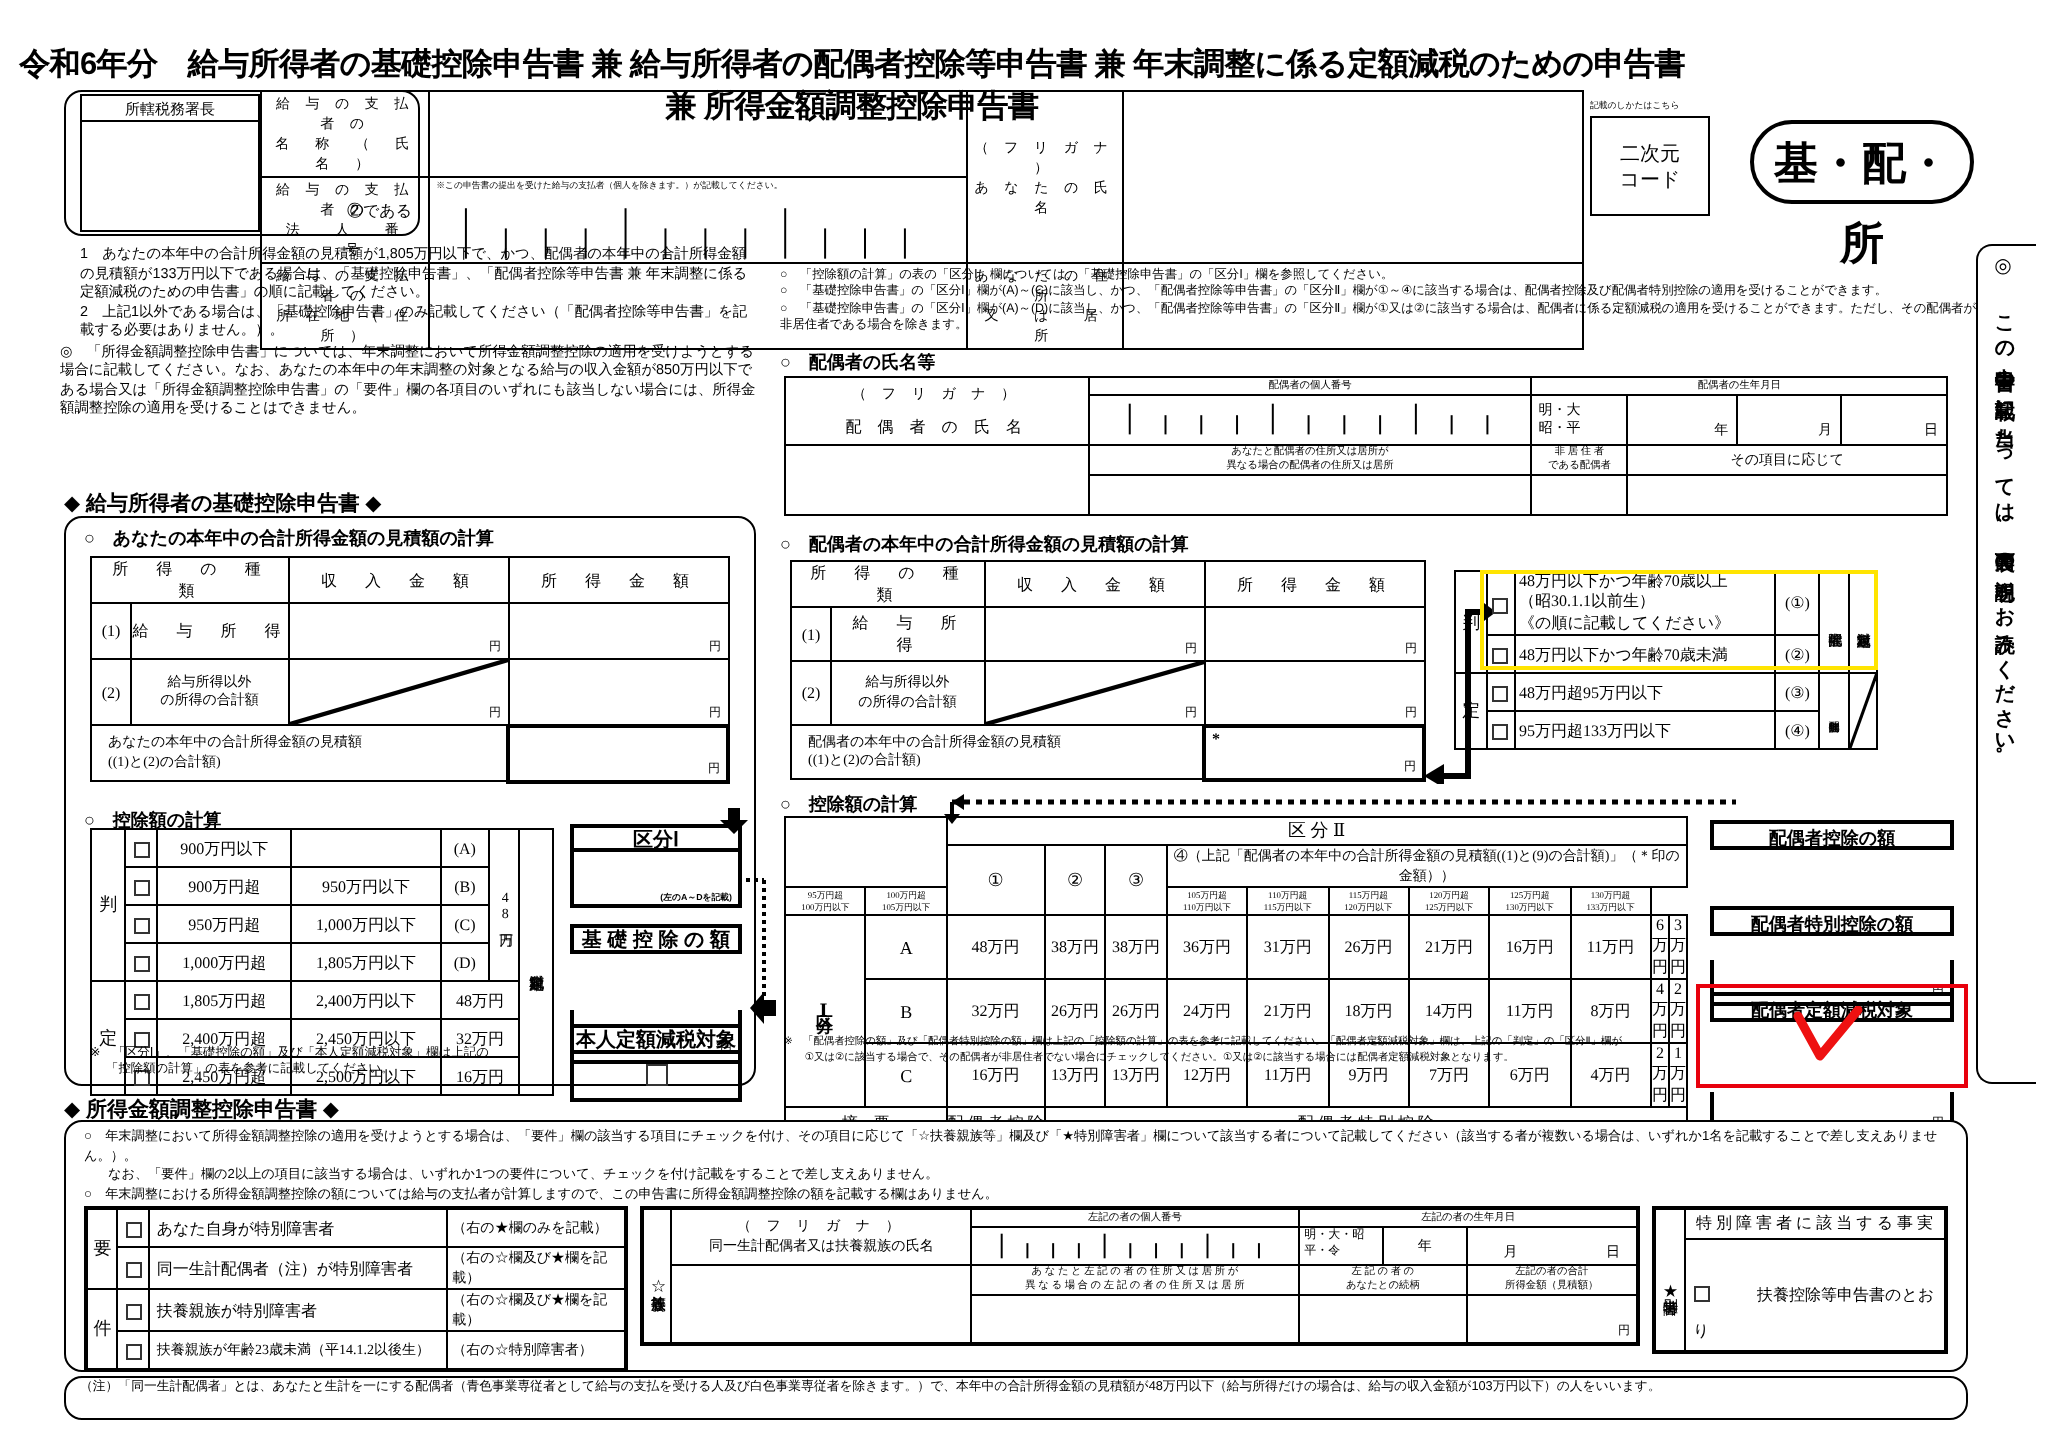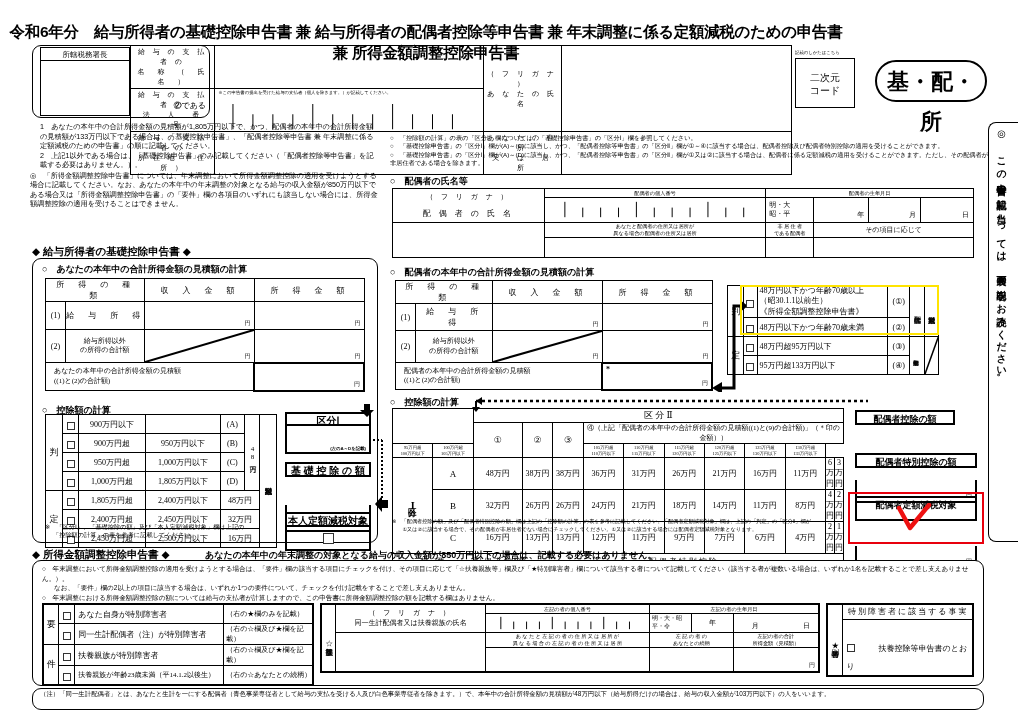--- a/index.html
+++ b/index.html
@@ -456,21 +456,21 @@
   </svg>
 
   <table class="grid abs" style="left:727px; top:285px; width:212px;">
     <tbody>
         <tr>
       <td rowspan="2" class="c s9" style="width:16px;">判</td>
       <td class="c" style="width:13px; height:32px;"><span class="cb"></span></td>
       <td class="s8" style="width:128px; line-height:1.28; padding-left:2px;">
         <div>48万円以下かつ年齢70歳以上</div>
         <div>（昭30.1.1以前生）</div>
-        <div>《所得金額調整控除申告書》</div>
+        <div>《の順に記載してください》</div>
       </td>
       <td class="c s8" style="width:22px;">(①)</td>
       <td rowspan="2" class="c" style="width:14px;">
         <div style="writing-mode:vertical-rl; text-orientation:upright; margin:auto; font-size:7px;">配偶者控除</div>
       </td>
       <td rowspan="2" class="c" style="width:14px;">
         <div style="writing-mode:vertical-rl; text-orientation:upright; margin:auto; font-size:7px;">定額減税対象</div>
       </td>
     </tr>
     <tr>
@@ -610,45 +610,44 @@
       <td colspan="10" class="c s8">配 偶 者 特 別 控 除</td>
     </tr>
   </tbody>
     </table>
 
   <div class="abs notesmall" style="left:392px; top:518px; width:460px; font-size:5.2px; line-height:1.45;">
     <div>※　「配偶者控除の額」及び「配偶者特別控除の額」欄は上記の「控除額の計算」の表を参考に記載してください。「配偶者定額減税対象」欄は、上記の「判定」の「区分Ⅱ」欄が</div>
     <div>　　①又は②に該当する場合で、その配偶者が非居住者でない場合にチェックしてください。①又は②に該当する場合には配偶者定額減税対象となります。</div>
   </div>
 
-  <div class="abs thickbox" style="left:855px; top:410px; width:100px; height:15px; text-align:center; line-height:14px; font-size:9px; font-weight:bold; font-family:'Liberation Sans',sans-serif;">配偶者控除の額</div>
+  <div class="abs thickbox" style="left:855px; top:410px; width:122px; height:15px; text-align:center; line-height:14px; font-size:9px; font-weight:bold; font-family:'Liberation Sans',sans-serif;">配偶者控除の額</div>
   <div class="abs thickbox" style="left:855px; top:425px; width:122px; height:23px; border-top:none; position:relative;">
     <span class="yen">円</span>
   </div>
 
   <div class="abs thickbox" style="left:855px; top:453px; width:122px; height:15px; text-align:center; line-height:14px; font-size:9px; font-weight:bold; font-family:'Liberation Sans',sans-serif;">配偶者特別控除の額</div>
   <div class="abs thickbox" style="left:855px; top:468px; width:122px; height:23px; border-top:none; position:relative;">
     <span class="yen">円</span>
   </div>
 
-  <div class="abs thickbox" style="left:855px; top:496px; width:122px; height:25px; text-align:center; line-height:14px; font-size:9px; font-weight:bold; font-family:'Liberation Sans',sans-serif;">配偶者定額減税対象</div>
+  <div class="abs thickbox" style="left:855px; top:496px; width:122px; height:15px; text-align:center; line-height:14px; font-size:9px; font-weight:bold; font-family:'Liberation Sans',sans-serif;">配偶者定額減税対象</div>
   <div class="abs thickbox" style="left:855px; top:511px; width:122px; height:28px; border-top:none; position:relative;">
     <div class="abs xtiny" style="left:2px; bottom:1px; line-height:1.3;">
       <div>※ (A)～(D)であり、かつ、①・②である</div>
       <div>　 場合はチェック（非居住者は除く）</div>
     </div>
   </div>
 
   <div class="abs hl-red" style="left:848px; top:492px; width:136px; height:52px; pointer-events:none;"></div>
   <svg class="abs" style="left:896px; top:503px; width:36px; height:30px;" viewBox="0 0 36 30">
     <path d="M3 5 L14 25 L33 2" fill="none" stroke="#ee1111" stroke-width="4.5" stroke-linecap="round" stroke-linejoin="round"></path>
   </svg>
 
   <div class="abs sectionhead" style="left:32px; top:548px;">◆ 所得金額調整控除申告書 ◆</div>
-  <div class="abs sectionhead" style="left:205px; top:549px; font-size:9px;">あなたの本年中の年末調整の対象となる給与の収入金額が850万円以下の場合は、記載する必要はありません。</div>
 
   <div class="abs panel" style="left:32px; top:560px; width:952px; height:126px;"></div>
 
   <div class="abs notesmall" style="left:42px; top:564px; width:930px; font-size:6.6px; line-height:1.45;">
     <div>○　年末調整において所得金額調整控除の適用を受けようとする場合は、「要件」欄の該当する項目にチェックを付け、その項目に応じて「☆扶養親族等」欄及び「★特別障害者」欄について該当する者について記載してください（該当する者が複数いる場合は、いずれか1名を記載することで差し支えありません。）。</div>
     <div style="padding-left:12px;">なお、「要件」欄の2以上の項目に該当する場合は、いずれか1つの要件について、チェックを付け記載をすることで差し支えありません。</div>
     <div>○　年末調整における所得金額調整控除の額については給与の支払者が計算しますので、この申告書に所得金額調整控除の額を記載する欄はありません。</div>
   </div>
 
   <table class="grid abs thickbox" style="left:42px; top:603px; width:272px;">
@@ -666,21 +665,21 @@
     </tr>
     <tr>
       <td rowspan="2" class="c s9">件</td>
       <td class="c" style="height:17px;"><span class="cb"></span></td>
       <td class="s8" style="padding-left:3px;">扶養親族が特別障害者</td>
       <td class="s7" style="padding-left:2px;">（右の☆欄及び★欄を記載）</td>
     </tr>
     <tr>
       <td class="c" style="height:17px;"><span class="cb"></span></td>
       <td class="s7" style="padding-left:3px;">扶養親族が年齢23歳未満（平14.1.2以後生）</td>
-      <td class="s7" style="padding-left:2px;">（右の☆あなたとの続柄）</td>
+      <td class="s7" style="padding-left:2px;">（右の☆特別障害者）</td>
     </tr>
   </tbody>
     </table>
 
   <table class="grid abs thickbox" style="left:320px; top:603px; width:500px;">
     <tbody>
         <tr>
       <td rowspan="4" class="c" style="width:15px;">
         <div style="writing-mode:vertical-rl; text-orientation:upright; margin:auto; font-size:7.5px;">☆扶養親族等</div>
       </td>

